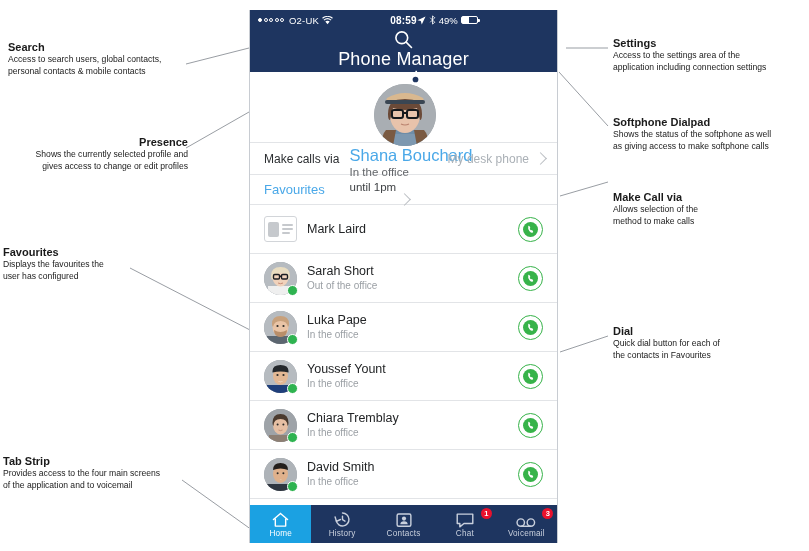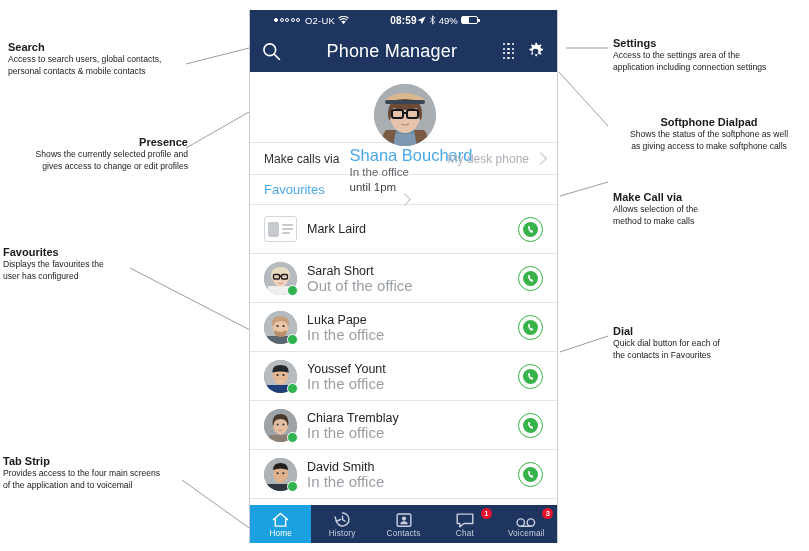--- a/index.html
+++ b/index.html
@@ -48,21 +48,21 @@
   }
 
   
   .statusbar {
     height: 20px;
     background: #1e3560;
     color: #ffffff;
     display: flex;
     align-items: center;
     font-size: 9.5px;
-    padding: 0 24px;
+    padding: 0 8px;
     box-sizing: border-box;
   }
   .sb-left { display: flex; align-items: center; gap: 3px; flex: 1 1 0; }
   .sb-center { flex: 0 0 auto; font-weight: bold; font-size: 10px; letter-spacing: 0.2px; }
   .sb-right { display: flex; align-items: center; justify-content: flex-start; gap: 3px; flex: 1 1 0; font-size: 9.5px; }
   .dots { display: inline-flex; gap: 1.5px; align-items: center; margin-right: 2px; }
   .dot { width: 4px; height: 4px; border-radius: 50%; border: 1px solid #ffffff; box-sizing: border-box; }
   .dot.filled { background: #ffffff; }
   .carrier { font-size: 9.5px; letter-spacing: 0.2px; }
   .battery {
@@ -77,20 +77,21 @@
 
   
   .navbar {
     height: 42px;
     background: #1e3560;
     display: flex;
     align-items: center;
     padding: 0 12px;
     box-sizing: border-box;
     color: #ffffff;
+    flex-direction: column;
   }
   .nav-title {
     flex: 1;
     text-align: center;
     font-size: 18px;
     color: #ffffff;
     font-weight: normal;
     letter-spacing: 0.2px;
   }
   .nav-icons { display: flex; align-items: center; gap: 12px; }
@@ -186,21 +187,21 @@
     position: relative; flex: 0 0 11px;
   }
   .card-icon .lines { display: flex; flex-direction: column; gap: 2.4px; flex: 1; }
   .card-icon .lines i { display: block; height: 1.8px; background: #c6c9cd; border-radius: 1px; }
   .card-icon .lines i:nth-child(1) { width: 100%; }
   .card-icon .lines i:nth-child(2) { width: 100%; }
   .card-icon .lines i:nth-child(3) { width: 70%; }
 
   .contact-text { flex: 1; padding-left: 10px; min-width: 0; }
   .contact-name { font-size: 12.5px; color: #222426; line-height: 15px; }
-  .contact-status { font-size: 15px; color: #9a9fa4; line-height: 13px; }
+  .contact-status { font-size: 10px; color: #9a9fa4; line-height: 13px; }
 
   .call-btn {
     width: 25px; height: 25px; border-radius: 50%;
     border: 1.5px solid #37b34a;
     display: flex; align-items: center; justify-content: center;
     flex: 0 0 25px; box-sizing: border-box; background: #fff;
   }
   .call-btn .inner {
     width: 15px; height: 15px; border-radius: 50%; background: #37b34a;
     display: flex; align-items: center; justify-content: center;
@@ -619,21 +620,21 @@
   <span class="c-body">Provides access to the four main screens
 of the application and to voicemail</span>
 </div>
 
 <div class="callout" style="left:613px; top:38px; width:190px;">
   <span class="c-title">Settings</span>
   <span class="c-body">Access to the settings area of the
 application including connection settings</span>
 </div>
 
-<div class="callout" style="left:613px; top:117px; width:192px;text-align:center;">
+<div class="callout" style="left:613px; top:117px; width:192px;">
   <span class="c-title">Softphone Dialpad</span>
   <span class="c-body">Shows the status of the softphone as well
 as giving access to make softphone calls</span>
 </div>
 
 <div class="callout" style="left:613px; top:192px; width:160px;">
   <span class="c-title">Make Call via</span>
   <span class="c-body">Allows selection of the
 method to make calls</span>
 </div>

